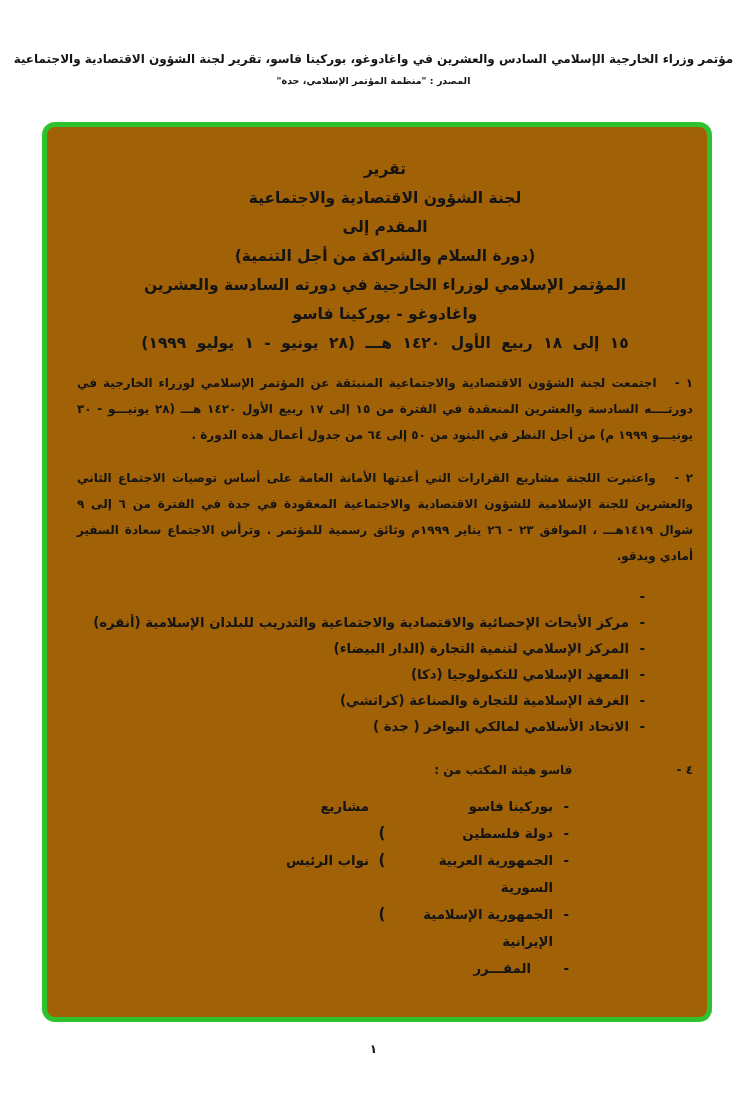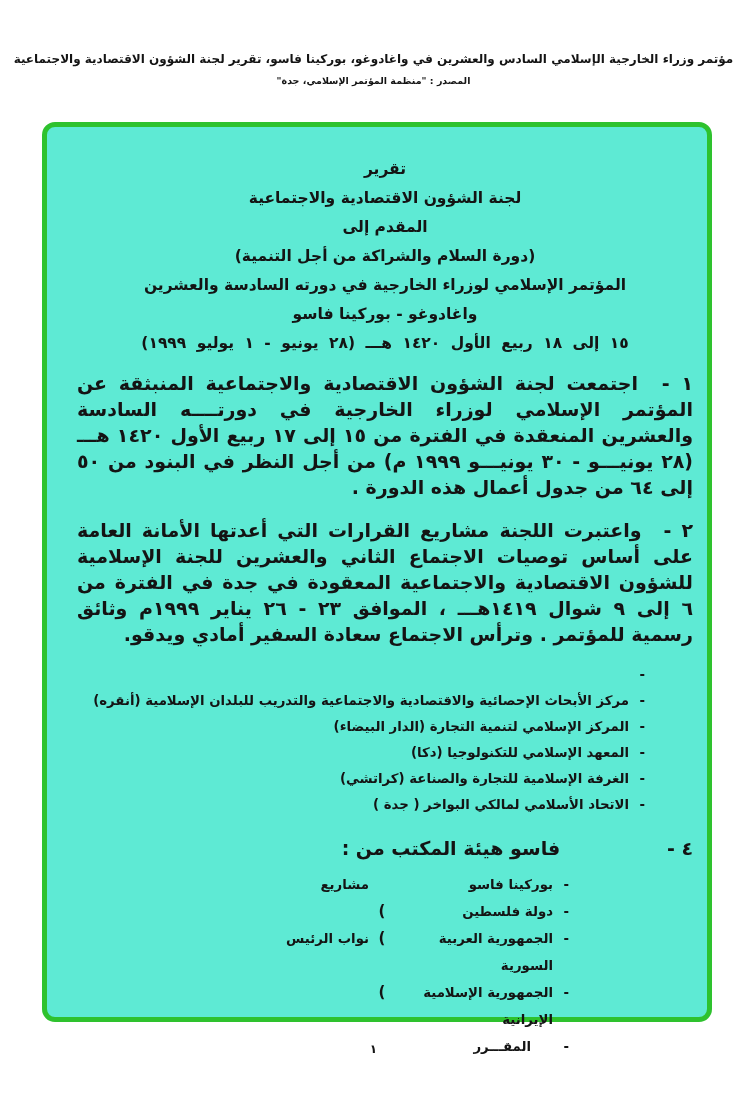--- a/index.html
+++ b/index.html
@@ -16,35 +16,35 @@
   .scan-header { direction:rtl; text-align:center; padding-top:52px; }
   .hdr1 { font-size:12px; font-weight:700; letter-spacing:.2px; }
   .hdr2 { font-size:9.5px; font-weight:700; margin-top:9px; }
 
   
   .green-frame {
     position:absolute; left:42px; top:122px;
     width:670px; height:900px;
     border:5px solid #2ec22e;
     border-radius:13px;
-    background:#5eead4;
+    background:#a16207;
   }
   .doc {
     position:absolute; inset:0;
     direction:rtl;
     padding:32px 14px 0 30px;
   }
 
   .title-block { text-align:center; }
   .title-block .t { font-size:15.5px; font-weight:700; line-height:20px; margin-bottom:9px; }
   .title-block .t-date { word-spacing:5px; letter-spacing:.4px; }
 
   .para {
     margin-top:17px;
-    font-size:19px; font-weight:700;
+    font-size:12px; font-weight:700;
     line-height:26px;
     text-align:justify;
   }
   .num { margin-inline-end:12px; white-space:nowrap; }
   .num4 { margin-inline-end:100px; }
 
   .org-list { margin-top:15px; margin-inline-start:48px; }
   .org-row { display:flex; align-items:baseline; font-size:13.3px; font-weight:700; line-height:26px; }
   .org-dash { width:16px; flex:0 0 auto; }
 

